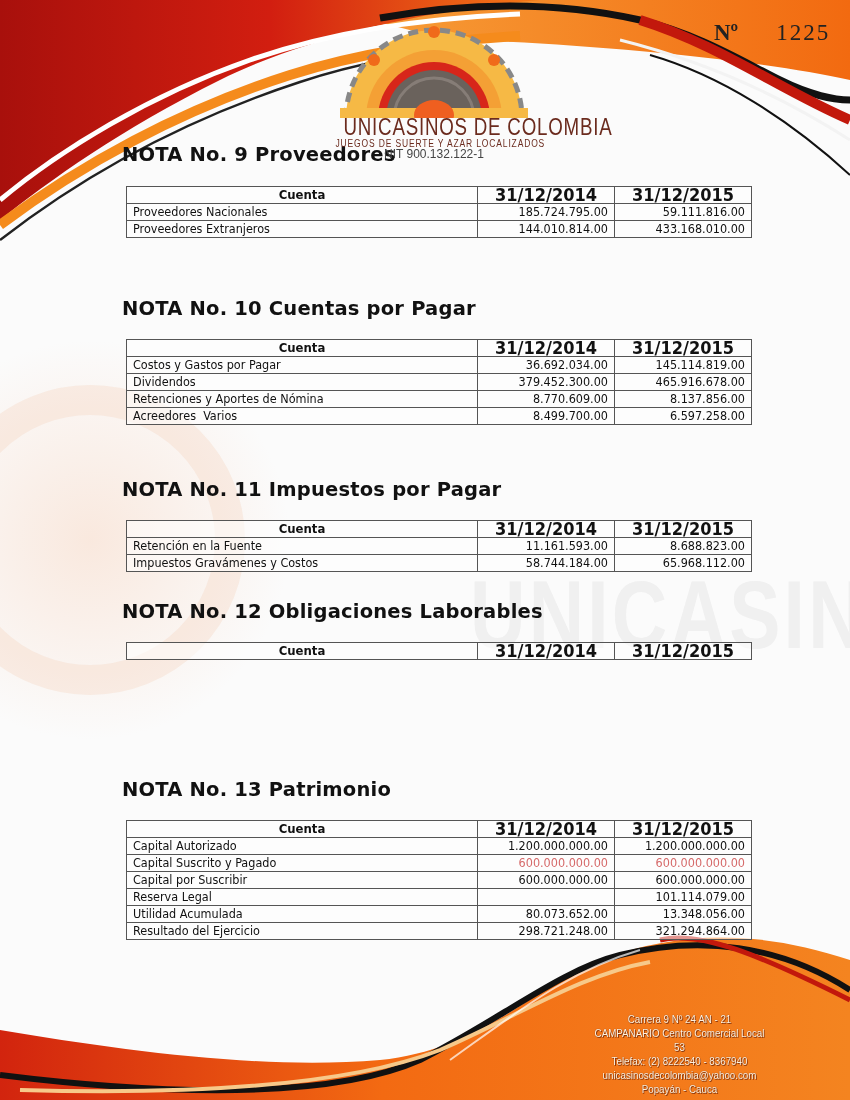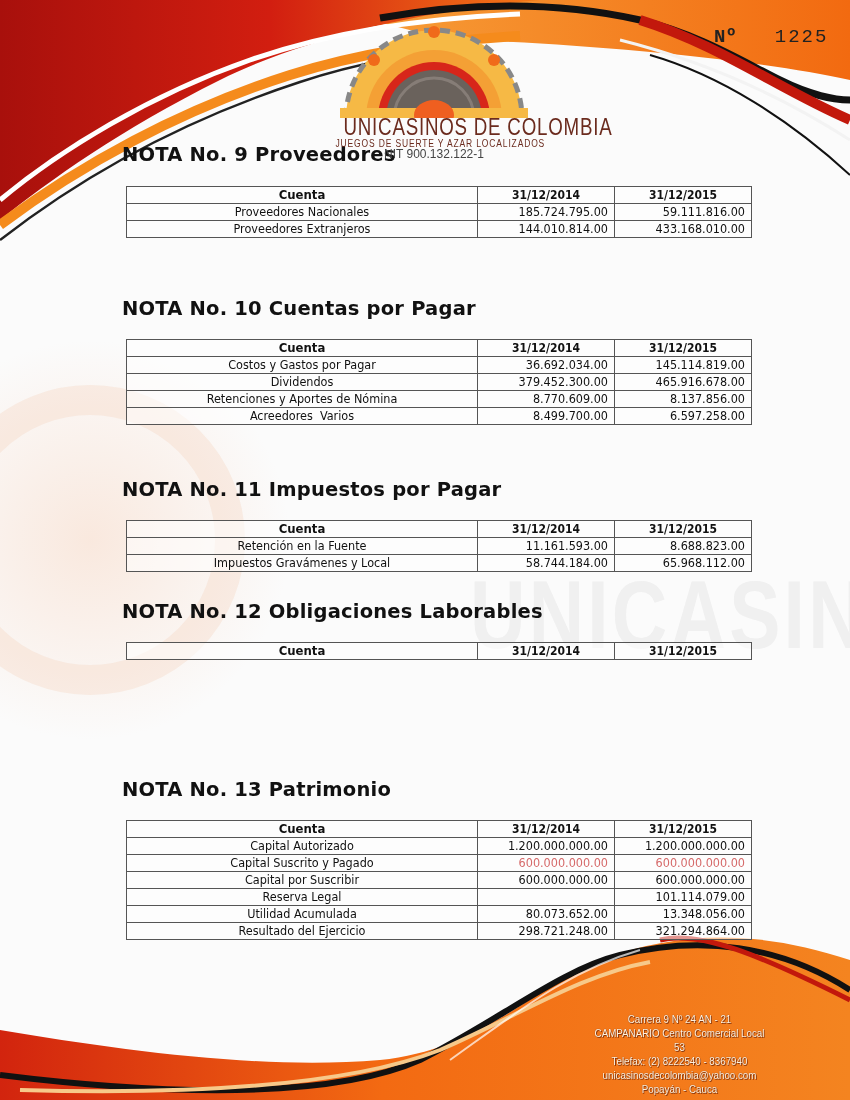--- a/index.html
+++ b/index.html
@@ -12,22 +12,22 @@
   .bg { position: absolute; left: 0; top: 0; width: 850px; height: 1100px; z-index: 0; }
   .watermark {
     position: absolute; left: 0; top: 0; width: 850px; height: 1100px; z-index: 1; pointer-events: none;
   }
   .wm-text {
     position: absolute; left: 470px; top: 560px;
     font-family: "Liberation Sans", sans-serif; font-size: 96px; font-weight: bold;
     letter-spacing: 4px; color: rgba(200,200,200,0.22); transform: scaleX(0.8); transform-origin: left;
   }
   .serial {
-    position: absolute; top: 26px; left: 714px; z-index: 3;
-    font-family: Liberation Mono, monospace; font-size: 19px; color: #222; font-weight: bold;
+    position: absolute; top: 20px; left: 714px; z-index: 3;
+    font-family: Liberation Serif, serif; font-size: 23px; color: #222; font-weight: bold;
   }
   .serial .num { margin-left: 38px; letter-spacing: 2px; font-weight: normal; }
   .logo {
     position: absolute; left: 318px; top: 22px; width: 232px; z-index: 3; text-align: center;
   }
   .logo svg { display: block; margin: 0 auto; }
   .logo .brand {
     font-family: "Liberation Sans Narrow", "Liberation Sans", sans-serif;
     font-size: 24px; color: #6b2b1e; letter-spacing: 1px; line-height: 22px;
     transform: scaleX(0.78); white-space: nowrap; margin-top: -2px;
@@ -44,24 +44,24 @@
   .section h2 {
     margin: 0; font-family: "DejaVu Sans", sans-serif; font-weight: bold; font-size: 19.5px; color: #111;
     letter-spacing: 0.2px;
   }
   table.acct {
     border-collapse: collapse; position: absolute; left: 4px;
     font-family: "DejaVu Sans Condensed", "DejaVu Sans", sans-serif; font-size: 12.5px;
     background: rgba(255,255,255,0.55);
   }
   table.acct th, table.acct td {
-    border: 1px solid #555; padding: 0 6px; height: 16px; line-height: 16px; text-align: center;
+    border: 1px solid #555; padding: 0 6px; height: 16px; line-height: 16px;
   }
   table.acct th { font-weight: bold; text-align: center; font-size: 13px; }
-  table.acct th.date { font-size: 12px; }
+  table.acct th.date { font-size: 18px; }
   table.acct td.num { text-align: right; }
   table.acct td.red { color: #d66a6a; }
   .c1 { width: 338px; margin-left: 12px; } .c2 { width: 124px; } .c3 { width: 124px; }
   .footer {
     position: absolute; left: 572px; top: 1012px; width: 215px; z-index: 3; text-align: center;
     font-family: "Liberation Sans", sans-serif; font-size: 11.5px; line-height: 14px; color: #fff3e0;
     text-shadow: 0 0 1px #7a2b00, 1px 1px 0 #8a3a10; transform: scaleX(0.85);
   }
 </style>
 </head>
@@ -207,21 +207,21 @@
         <th class="c1">Cuenta</th>
         <th class="c2 date">31/12/2014</th>
         <th class="c3 date">31/12/2015</th>
       </tr>
       <tr>
         <td>Retención en la Fuente</td>
         <td class="num">11.161.593.00</td>
         <td class="num">8.688.823.00</td>
       </tr>
       <tr>
-        <td>Impuestos Gravámenes y Local</td>
+        <td>Impuestos Gravámenes y Costos</td>
         <td class="num">58.744.184.00</td>
         <td class="num">65.968.112.00</td>
       </tr>
     </tbody>
       </table>
   </section>
 
   <section class="section" style="top:600px;">
     <h2>NOTA No. 12 Obligaciones Laborables</h2>
     <table class="acct" style="top:42px;">

